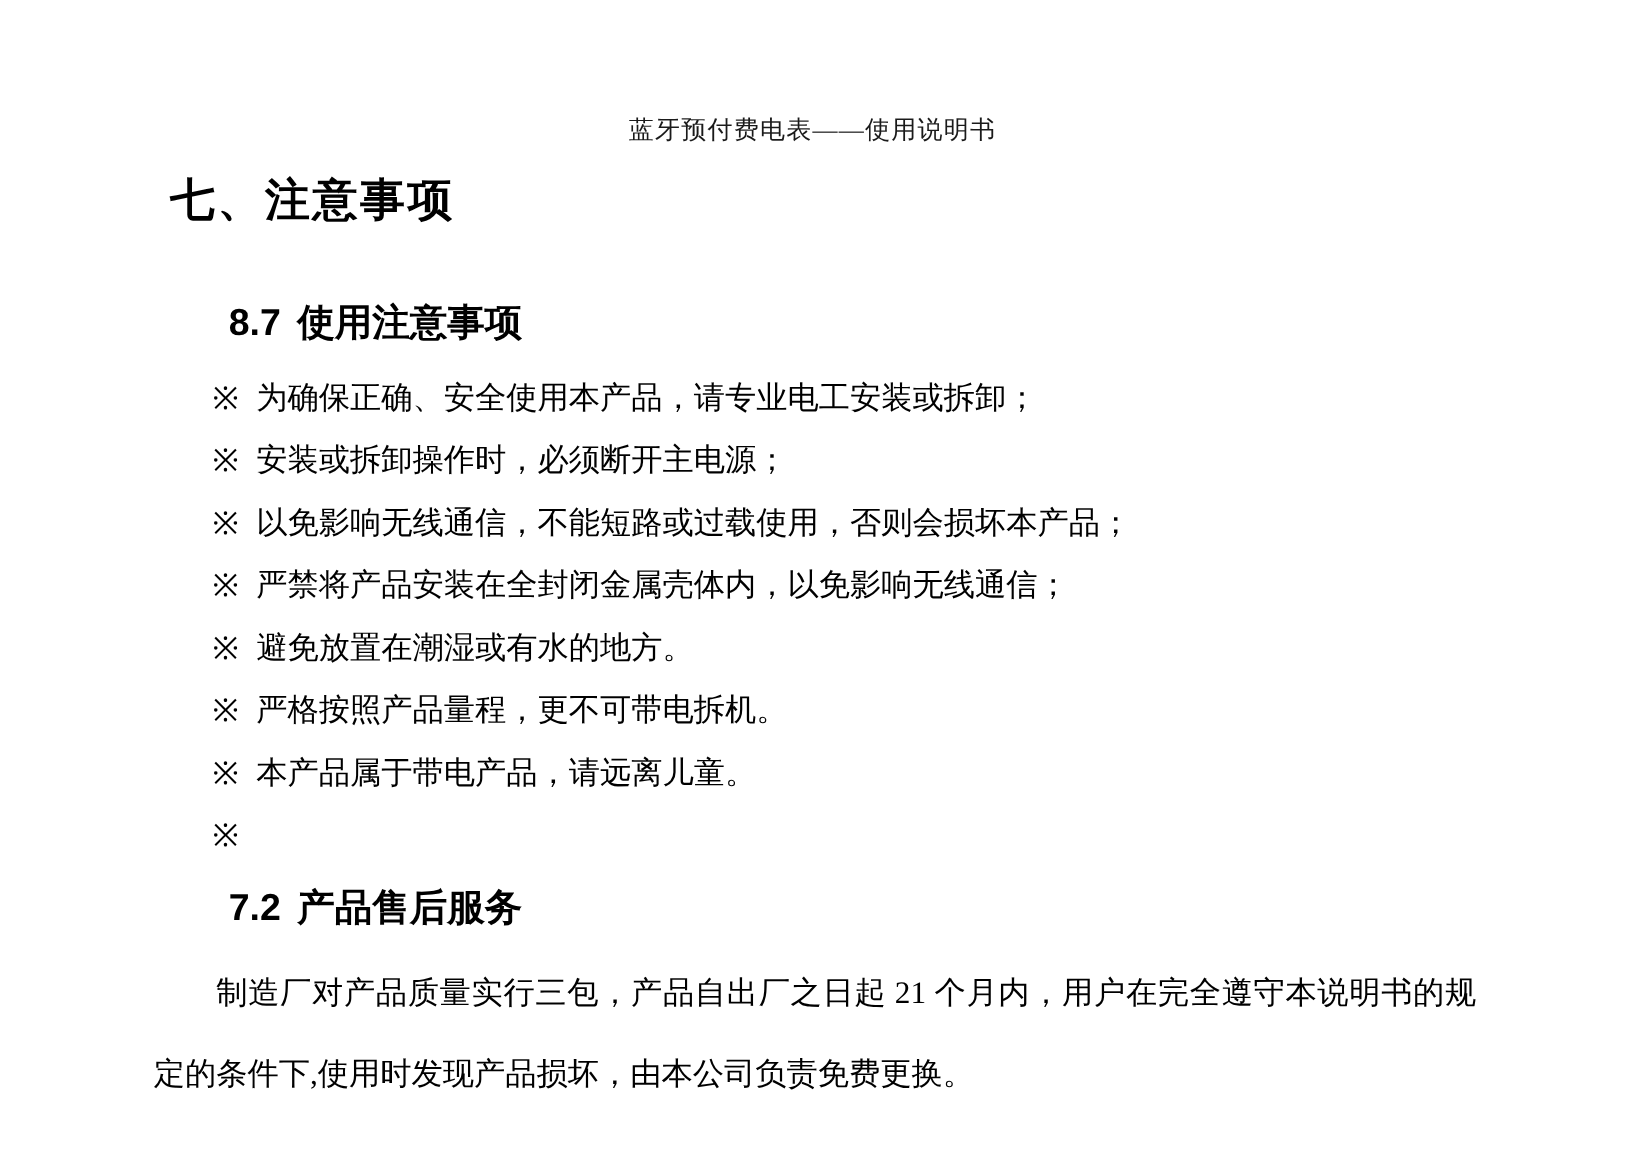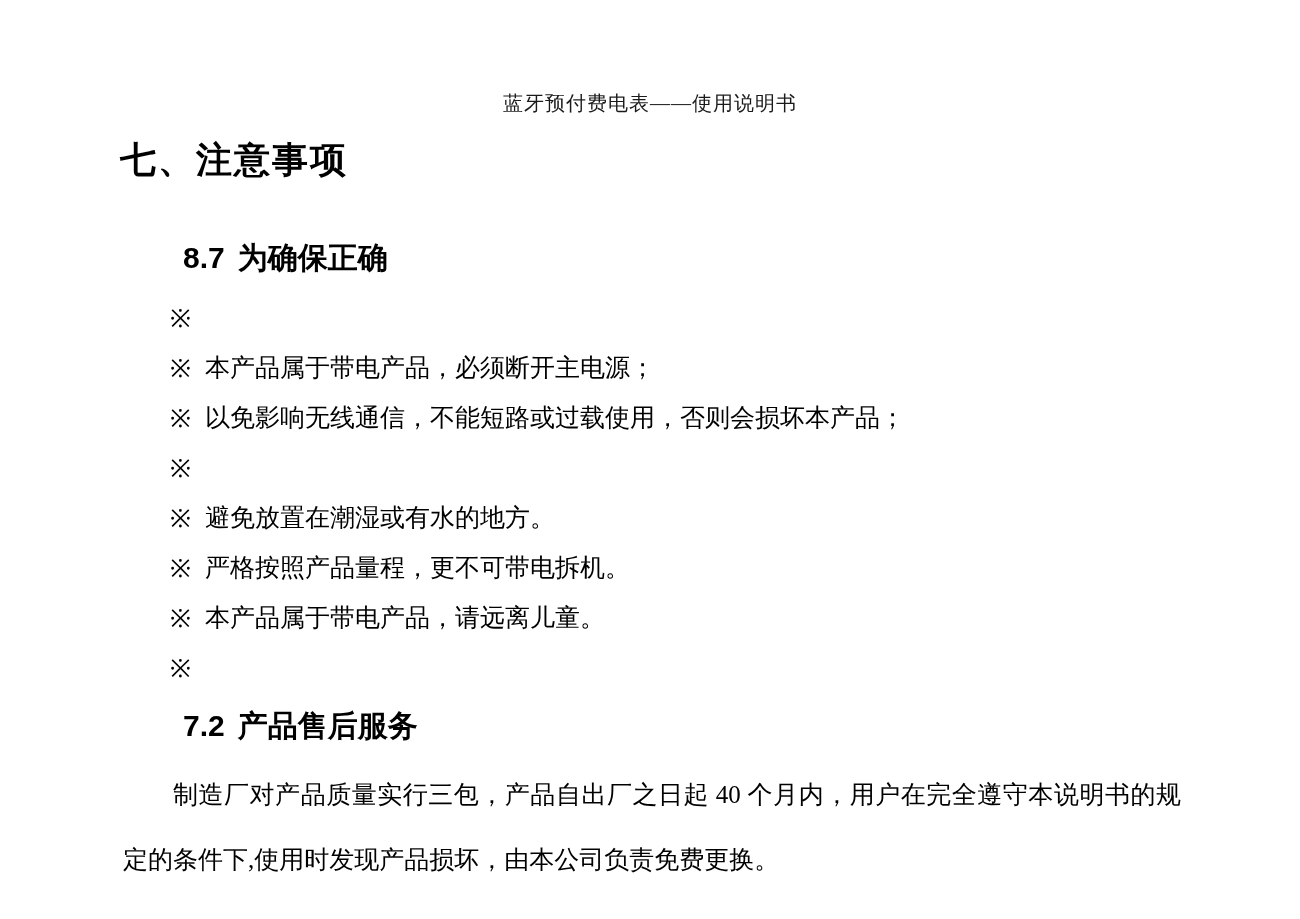--- a/index.html
+++ b/index.html
@@ -19,21 +19,21 @@
     left: 0;
     width: 100%;
     text-align: center;
     font-size: 20px;
     letter-spacing: 1px;
     color: #1a1a1a;
   }
   .chapter-title {
     position: absolute;
     top: 136px;
-    left: 120px;
+    left: 136px;
     font-family: "Liberation Sans", "DejaVu Sans", sans-serif;
     font-weight: 700;
     font-size: 36px;
     letter-spacing: 2px;
   }
   .section-heading {
     position: absolute;
     left: 183px;
     font-family: "Liberation Sans", "DejaVu Sans", sans-serif;
     font-weight: 700;
@@ -74,37 +74,39 @@
 </head>
 <body>
 
 <div class="page">
 
   <div class="doc-header">蓝牙预付费电表——使用说明书</div>
 
   <h1 class="chapter-title">七、注意事项</h1>
 
   <h2 class="section-heading" id="sec1-heading">
-    <span class="sec-num">8.7</span><span>为确保正确</span>
+    <span class="sec-num">8.7</span><span>使用注意事项</span>
   </h2>
 
   <div class="notes-list">
     <div class="list-item">
       <span class="ref-mark">※</span>
+      <span>为确保正确、安全使用本产品，请专业电工安装或拆卸；</span>
     </div>
     <div class="list-item">
       <span class="ref-mark">※</span>
-      <span>本产品属于带电产品，必须断开主电源；</span>
+      <span>安装或拆卸操作时，必须断开主电源；</span>
     </div>
     <div class="list-item">
       <span class="ref-mark">※</span>
       <span>以免影响无线通信，不能短路或过载使用，否则会损坏本产品；</span>
     </div>
     <div class="list-item">
       <span class="ref-mark">※</span>
+      <span>严禁将产品安装在全封闭金属壳体内，以免影响无线通信；</span>
     </div>
     <div class="list-item">
       <span class="ref-mark">※</span>
       <span>避免放置在潮湿或有水的地方。</span>
     </div>
     <div class="list-item">
       <span class="ref-mark">※</span>
       <span>严格按照产品量程，更不可带电拆机。</span>
     </div>
     <div class="list-item">
@@ -113,15 +115,15 @@
     </div>
     <div class="list-item">
       <span class="ref-mark">※</span>
     </div>
   </div>
 
   <h2 class="section-heading" id="sec2-heading">
     <span class="sec-num">7.2</span><span>产品售后服务</span>
   </h2>
 
-  <p class="service-paragraph">制造厂对产品质量实行三包，产品自出厂之日起 40 个月内，用户在完全遵守本说明书的规定的条件下,使用时发现产品损坏，由本公司负责免费更换。</p>
+  <p class="service-paragraph">制造厂对产品质量实行三包，产品自出厂之日起 21 个月内，用户在完全遵守本说明书的规定的条件下,使用时发现产品损坏，由本公司负责免费更换。</p>
 
 </div>
 
 </body></html>

